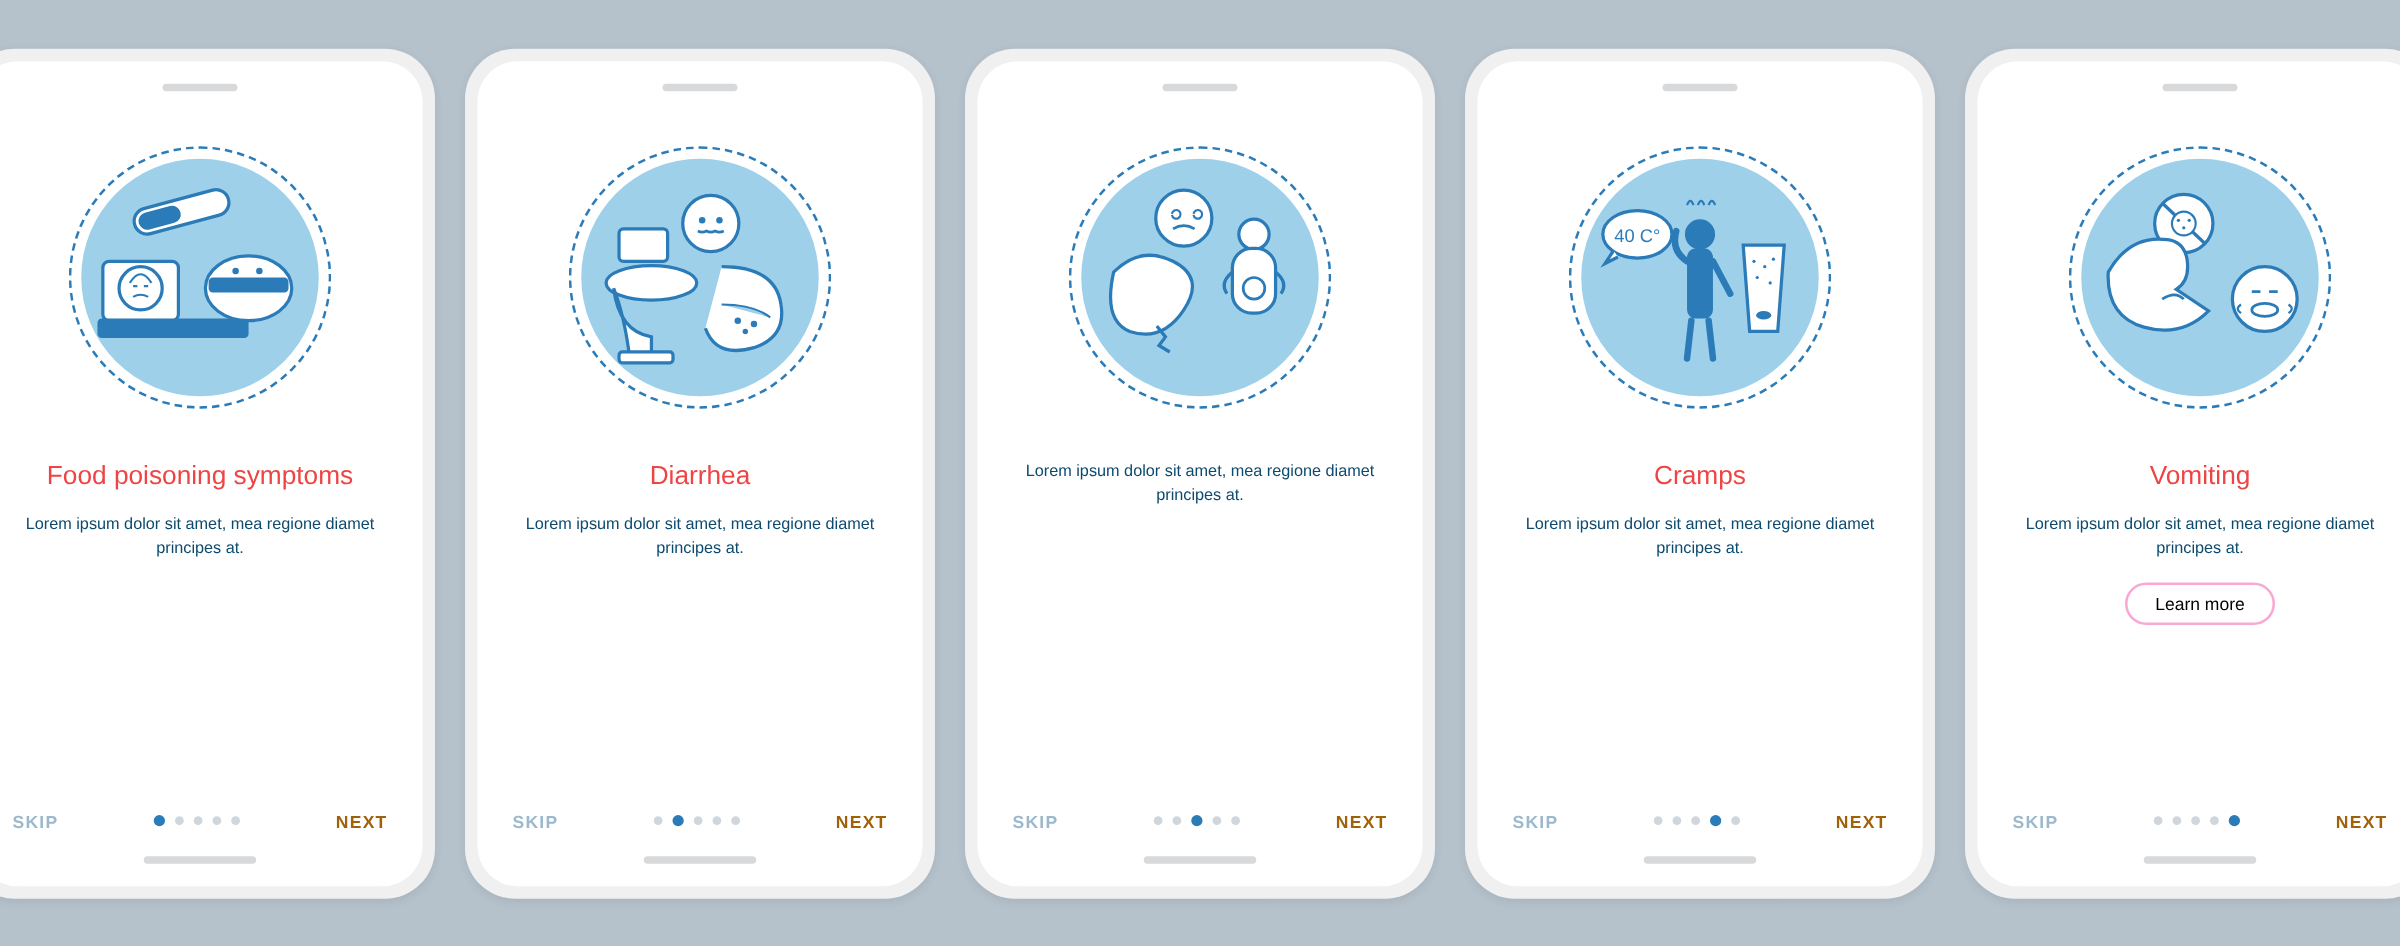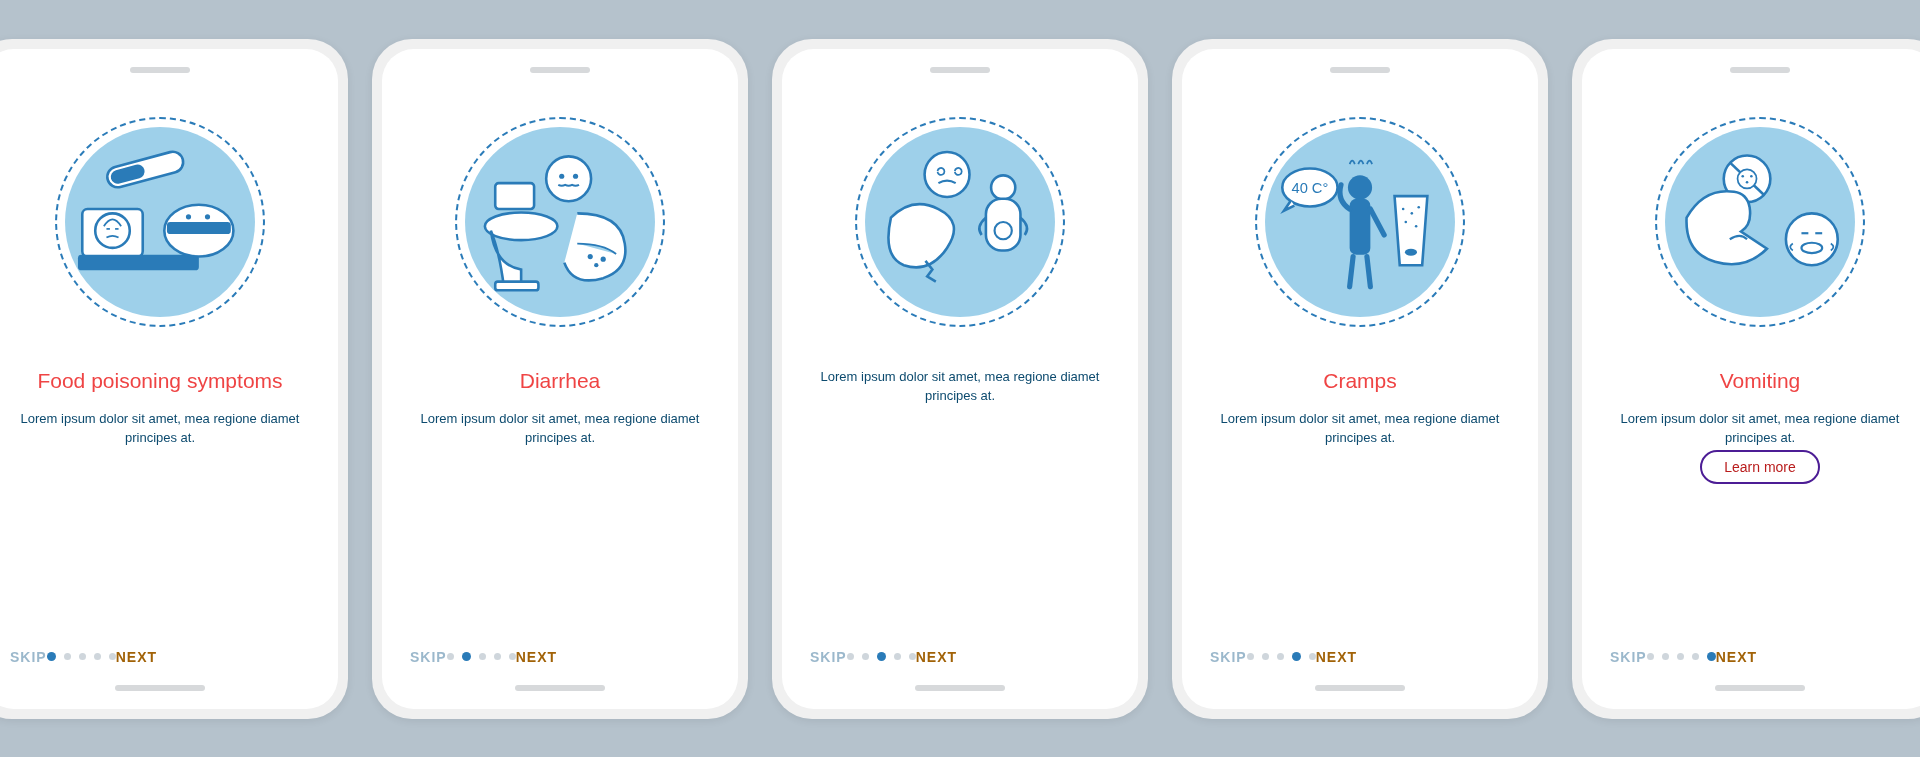--- a/index.html
+++ b/index.html
@@ -87,33 +87,33 @@
   line-height: 1.35;
 }
 .desc {
   color: #0c4a6e;
   font-size: 13px;
   line-height: 1.5;
   padding: 0 10px;
 }
 .learn-more {
   display: inline-block;
-  margin-top: 2px;
-  border: 2px solid #4c1d95;
+  margin-top: 18px;
+  border: 2px solid #f9a8d4;
   border-radius: 22px;
   padding: 7px 22px;
-  color: #b91c1c;
+  color: #000000;
   font-size: 14px;
   cursor: pointer;
   background: transparent;
 }
 .nav {
   display: flex;
   align-items: center;
-  justify-content: flex-start;
+  justify-content: space-between;
   padding: 0 4px 8px;
   margin-top: auto;
 }
 .nav-btn {
   color: #a16207;
   font-size: 14px;
   font-weight: 600;
   letter-spacing: 1px;
   cursor: pointer;
   background: none;

